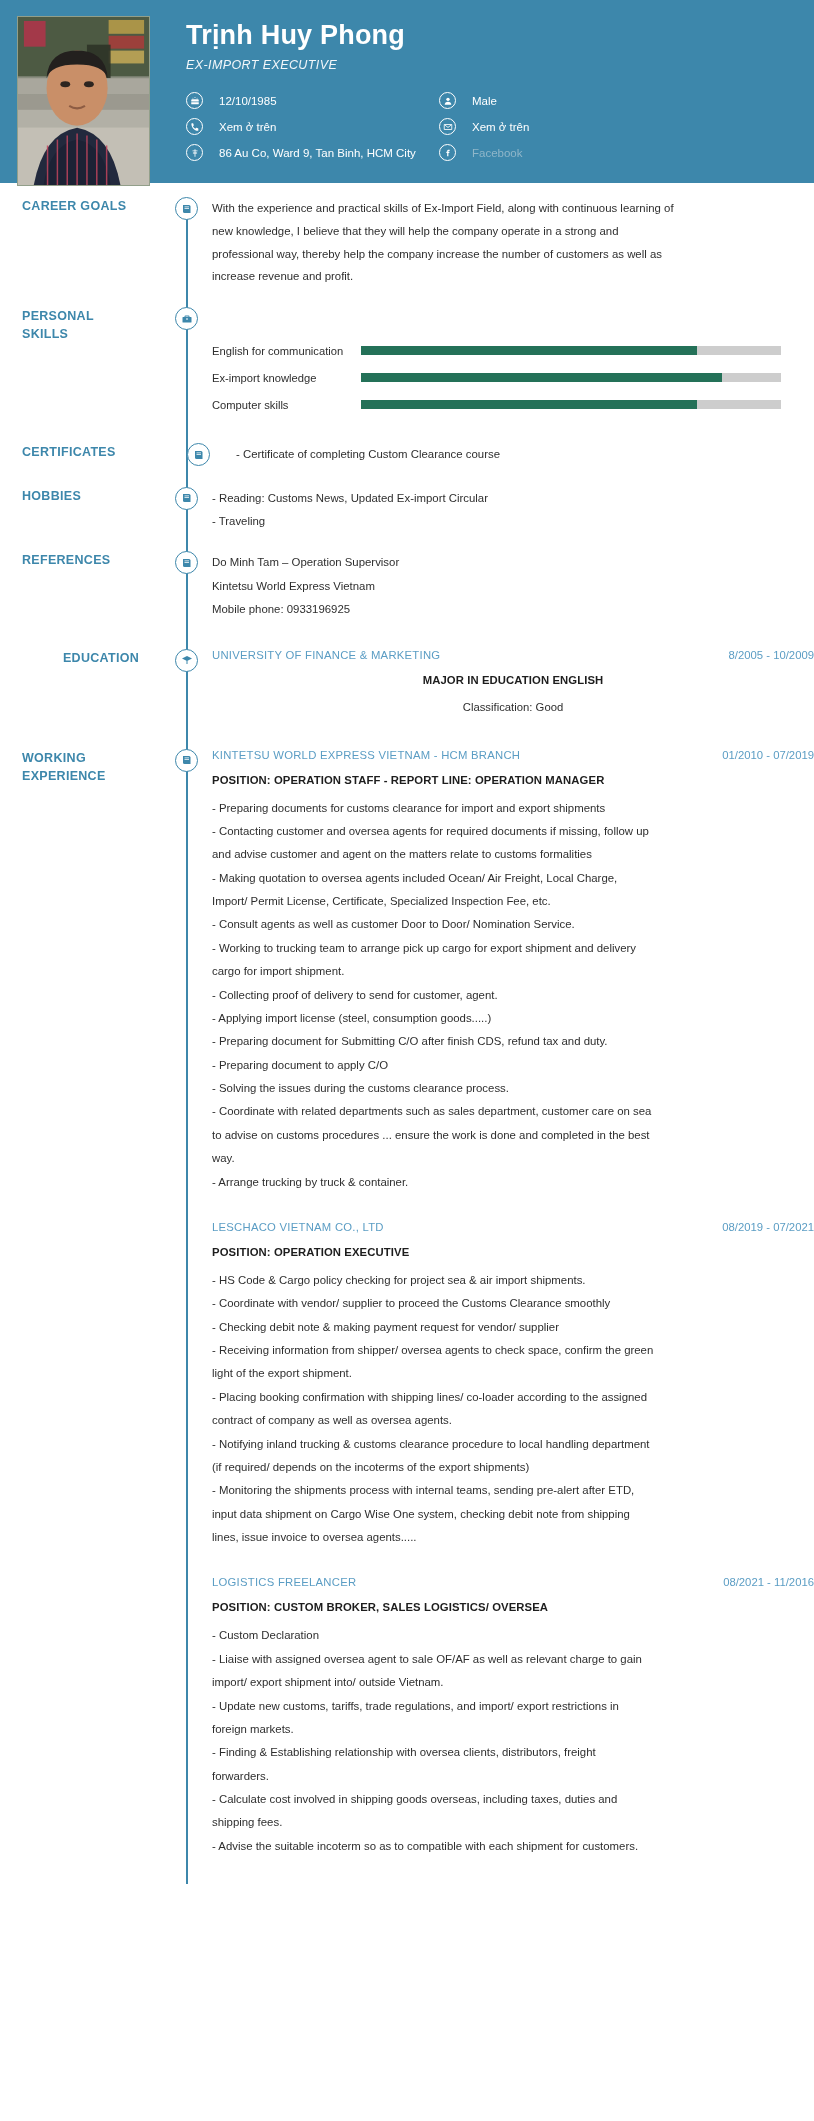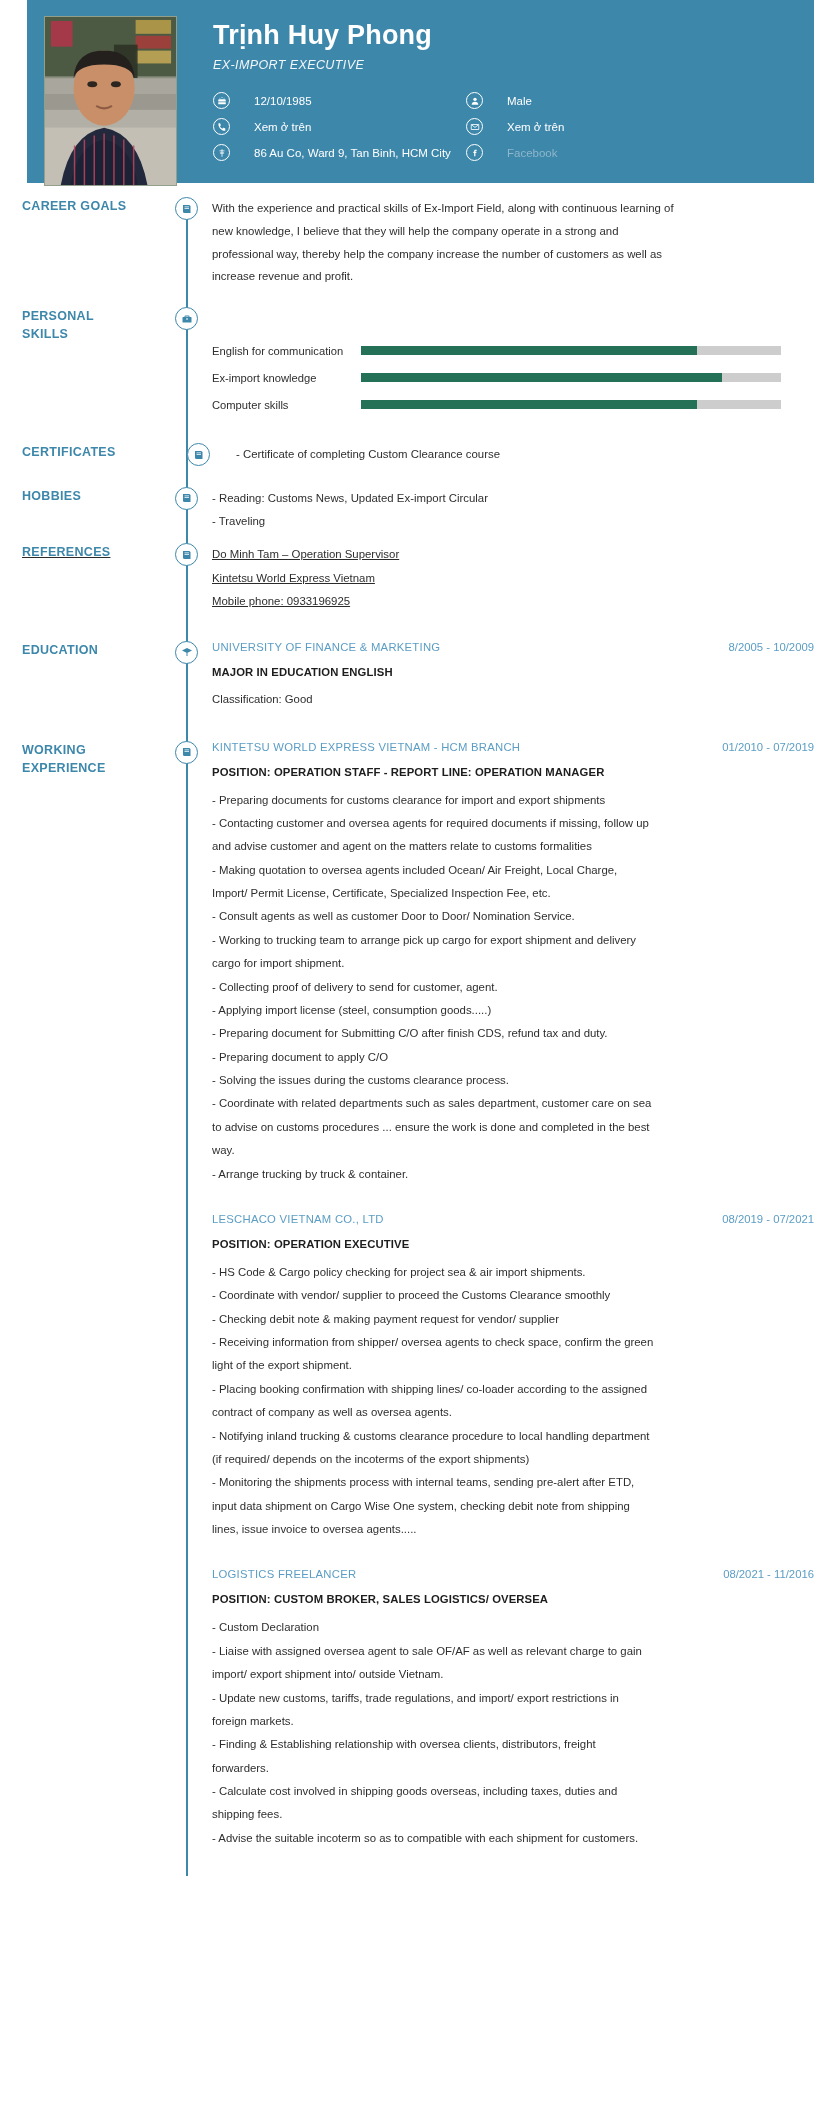--- a/index.html
+++ b/index.html
@@ -13,21 +13,20 @@
   }
 
   .page { width: 814px; position: relative; overflow: hidden; }
 
   
   .header {
     background: #3d87ab;
     height: 183px;
     padding: 16px 0 0 0;
     position: relative;
-    margin-left: 27px;
   }
   .header-inner { display: flex; align-items: flex-start; }
 
   .photo {
     width: 133px;
     height: 170px;
     margin-left: 17px;
     flex: 0 0 133px;
     border: 1px solid rgba(255,255,255,.25);
     overflow: hidden;
@@ -55,21 +54,21 @@
 
   .contact-grid {
     margin-top: 20px;
     display: grid;
     grid-template-columns: 253px 1fr;
     row-gap: 9px;
   }
   .contact-item {
     display: flex;
     align-items: center;
-    gap: 24px;
+    gap: 16px;
     color: #ffffff;
     font-size: 11.5px;
     white-space: nowrap;
   }
   .contact-item.muted .c-label { color: #8fb6c9; }
   .c-ico {
     width: 17px; height: 17px;
     border: 1.3px solid #ffffff;
     border-radius: 50%;
     display: flex; align-items: center; justify-content: center;
@@ -193,22 +192,22 @@
     font-size: 11.3px;
     color: #2e2e2e;
     margin-top: 15px;
   }
   .entry-list { margin-top: 11px; }
 
   .s-career  { margin-top: 14px; }
   .s-skills  { margin-top: 19px; }
   .s-certs   { margin-top: 25px; gap: 12px; }
   .s-hobbies { margin-top: 20px; }
-  .s-refs    { margin-top: 10px; text-decoration: underline; }
-  .s-edu     { margin-top: 27px; }
+  .s-refs    { margin-top: 18px; }
+  .s-edu     { margin-top: 27px; text-align: center; }
   .s-work    { margin-top: 36px; }
 </style>
 </head>
 <body>
 
 <div class="page">
 
   <div class="header">
     <div class="header-inner">
 

